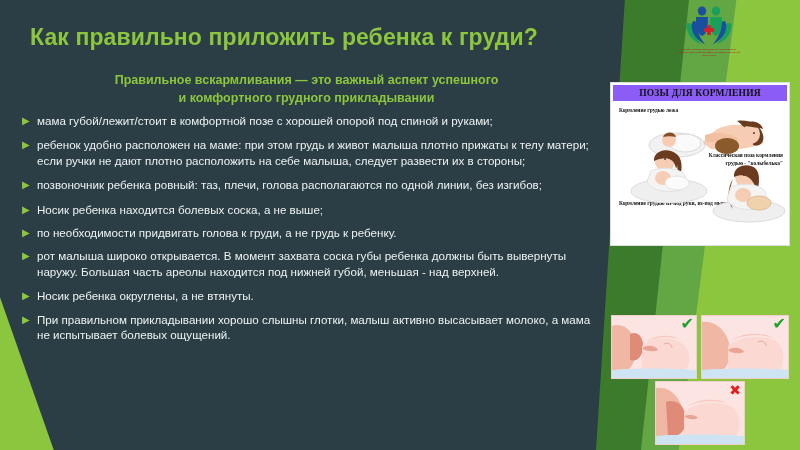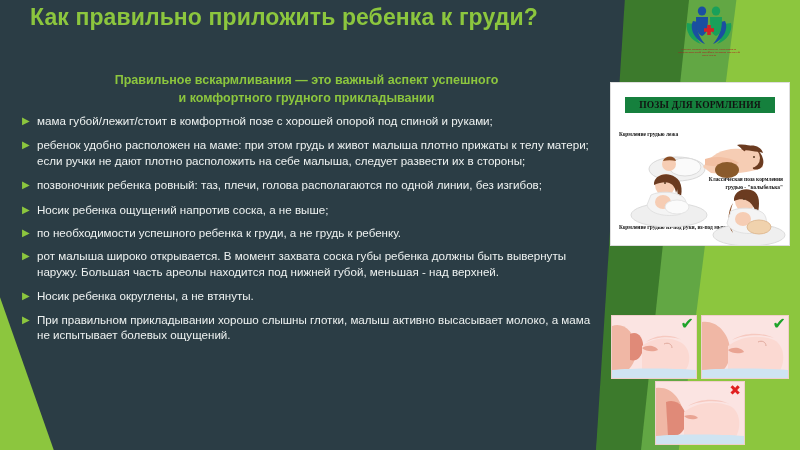--- a/index.html
+++ b/index.html
@@ -46,21 +46,21 @@
   
   .g-left{
     left:0;top:284px;width:96px;height:166px;
     background:#8cc63e;
     clip-path:polygon(0% 8%, 56% 100%, 0% 100%);
   }
 
   
   .header{position:absolute;left:0;top:0;width:800px;height:60px;}
   .title{
-    position:absolute;left:30px;top:4px;
+    position:absolute;left:30px;top:24px;
     font-size:23px;font-weight:bold;color:#8cc63e;
     letter-spacing:.1px;white-space:nowrap;
   }
 
   
   .logo{position:absolute;left:678px;top:3px;width:62px;height:62px;}
   .logo-mark{width:52px;height:44px;display:block;margin:0 auto;}
   .logo-text{
     margin-top:1px;text-align:center;font-size:2.6px;line-height:1.25;
     color:#b01a20;font-weight:bold;letter-spacing:.1px;
@@ -87,21 +87,21 @@
     text-align:left;
   }
   .bullet.tight{margin-bottom:8px;}
 
   
   .poster{
     position:absolute;left:610px;top:82px;width:178px;height:162px;
     background:#ffffff;border:1px solid #dedede;overflow:hidden;
   }
   .poster-head{
-    margin:14px;height:16px;background:#15803d;
+    margin:2px;height:16px;background:#8b5cf6;
     display:flex;align-items:center;justify-content:center;
   }
   .poster-head span{
     font-family:"Liberation Serif","DejaVu Serif",serif;
     font-weight:bold;font-size:9.5px;color:#111;letter-spacing:.2px;
   }
   .poster-body{position:relative;width:178px;height:142px;}
   .pcap{
     position:absolute;font-family:"Liberation Serif","DejaVu Serif",serif;
     font-weight:bold;font-size:5.4px;color:#111;line-height:1.5;
@@ -177,25 +177,25 @@
     <div class="bullet">
       <span class="marker">▶</span>
       <span class="btext">ребенок удобно расположен на маме: при этом грудь и живот малыша плотно прижаты к телу матери; если ручки не дают плотно расположить на себе малыша, следует развести их в стороны;</span>
     </div>
     <div class="bullet">
       <span class="marker">▶</span>
       <span class="btext">позвоночник ребенка ровный: таз, плечи, голова располагаются по одной линии, без изгибов;</span>
     </div>
     <div class="bullet tight">
       <span class="marker">▶</span>
-      <span class="btext">Носик ребенка ощущений напротив соска, а не выше;</span>
+      <span class="btext">Носик ребенка находится болевых соска, а не выше;</span>
     </div>
     <div class="bullet tight">
       <span class="marker">▶</span>
-      <span class="btext">по необходимости успешного ребенка к груди, а не грудь к ребенку.</span>
+      <span class="btext">по необходимости придвигать голова к груди, а не грудь к ребенку.</span>
     </div>
     <div class="bullet">
       <span class="marker">▶</span>
       <span class="btext">рот малыша широко открывается. В момент захвата соска губы ребенка должны быть вывернуты наружу. Большая часть ареолы находится под нижней губой, меньшая - над верхней.</span>
     </div>
     <div class="bullet tight">
       <span class="marker">▶</span>
       <span class="btext">Носик ребенка округлены, а не втянуты.</span>
     </div>
     <div class="bullet">

